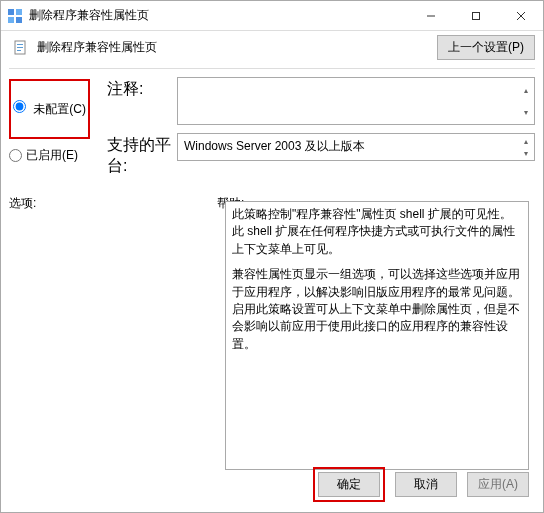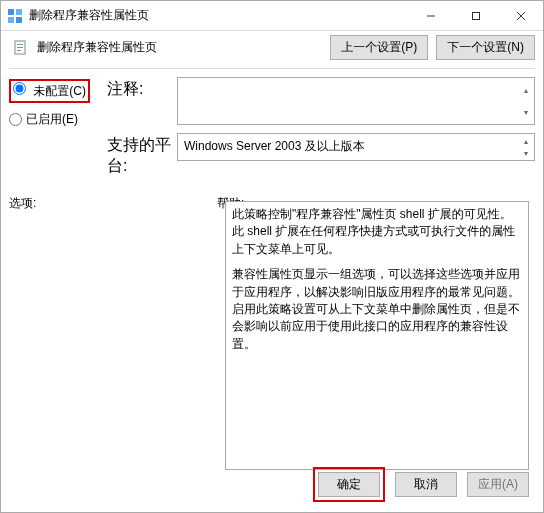--- a/index.html
+++ b/index.html
@@ -49,21 +49,21 @@
     display: inline-flex;
     align-items: center;
     justify-content: center;
   }
   .btn.disabled { color: #737373; }
   .hr { border-top: 1px solid #ddd; margin: 6px 0 8px 0; }
   .form-area { display: flex; }
   .radios { width: 88px; padding-top: 2px;}
   .radio-row { display: flex; align-items: center; margin-bottom: 8px; font-size:12px;}
   .radio-row input { margin-right: 4px; }
-  .hl-red { border: 2px solid #d80000; padding:1px 2px; }
+  .hl-red { border: 2px solid #d80000; padding:19px 2px; }
   .right-fields { flex:1; }
   .field-row { display:flex; margin-bottom:8px; }
   .flabel { width: 70px; font-size:16px; padding-top:2px;margin-left:10px; }
   .textarea1 {
     flex:1; height:48px; border:1px solid #a9a9a9;
     background:#fff; position:relative; font-size:12px;
     padding:2px 14px 2px 4px;
   }
   .platform-box {
     flex:1; height:28px; border:1px solid #a9a9a9;
@@ -134,21 +134,20 @@
       <svg viewBox="0 0 16 16" width="16" height="16">
           <rect x="2" y="1" width="10" height="13" fill="#fff" stroke="#888" stroke-width="1"></rect>
           <rect x="4" y="4" width="6" height="1" fill="#5a9bd5"></rect>
           <rect x="4" y="7" width="6" height="1" fill="#5a9bd5"></rect>
           <rect x="4" y="10" width="4" height="1" fill="#5a9bd5"></rect>
         </svg>
     </span>
     <div class="htext">删除程序兼容性属性页</div>
     <div class="nav-btns">
       <button class="btn">上一个设置(P)</button>
-      <button class="btn">下一个设置(N)</button>
     </div>
   </div>
   <div class="hr"></div>
 
   <div class="form-area">
     <div class="radios">
       <div class="radio-row">
         <span class="hl-red">
           <input type="radio" name="cfg" checked="" style="">
           <span>未配置(C)</span>

